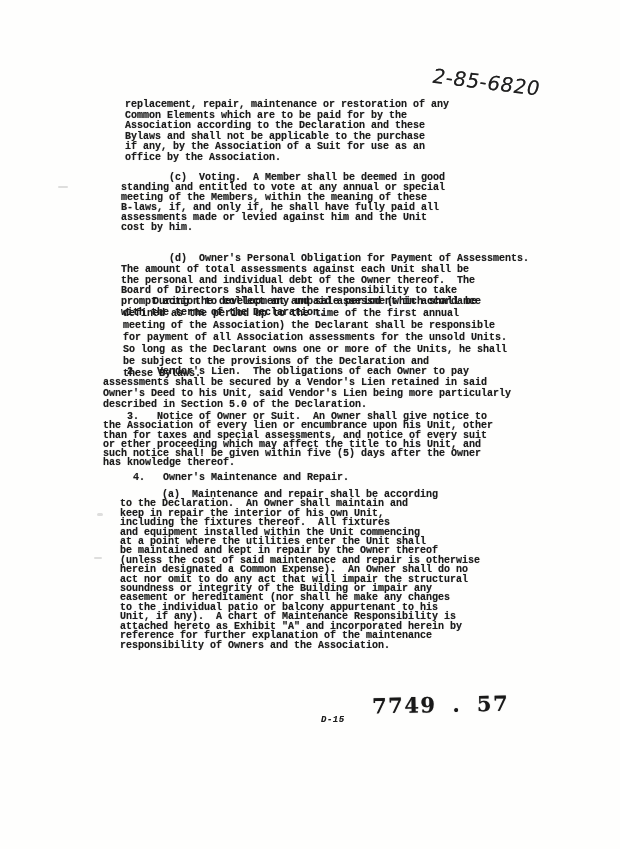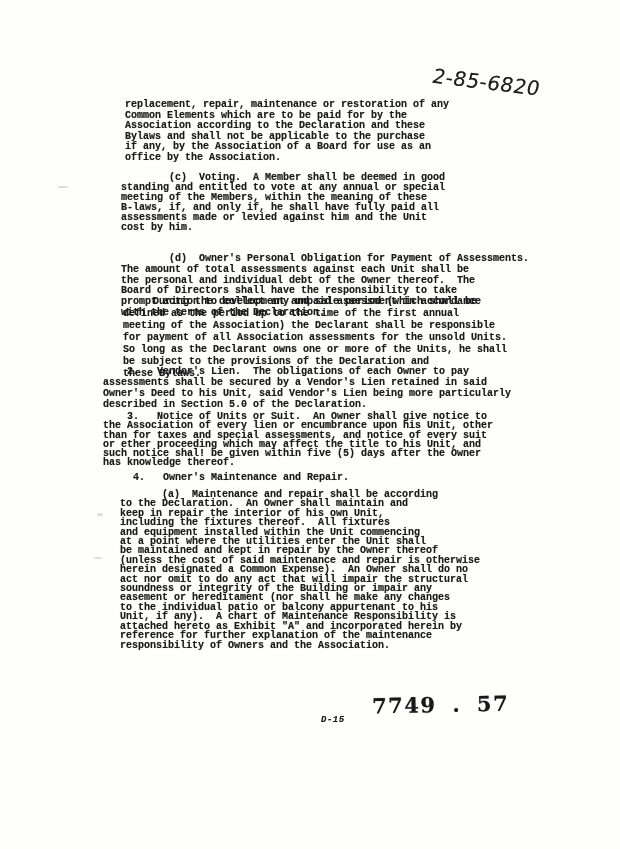--- a/index.html
+++ b/index.html
@@ -74,21 +74,21 @@
 <body>
 
 <div class="page">
 
   <div class="docket">2-85-6820</div>
 
   <div class="tw" id="p-intro">replacement, repair, maintenance or restoration of any
 Common Elements which are to be paid for by the
 Association according to the Declaration and these
 Bylaws and shall not be applicable to the purchase
-if any, by the Association of a Board for use as an
+if any, by the Association of a Suit for use as an
 office by the Association.</div>
 
   <div class="tw" id="p-c"><span>        (c)  </span><span class="u">Voting.</span><span>  A Member shall be deemed in good
 standing and entitled to vote at any annual or special
 meeting of the Members, within the meaning of these
 B-laws, if, and only if, he shall have fully paid all
 assessments made or levied against him and the Unit
 cost by him.</span></div>
 
   <div class="tw" id="p-d"><span>        (d)  </span><span class="u">Owner's Personal Obligation for Payment of Assessments.  </span><span>
@@ -104,21 +104,21 @@
 for payment of all Association assessments for the unsold Units.
 So long as the Declarant owns one or more of the Units, he shall
 be subject to the provisions of the Declaration and
 these Bylaws.</div>
 
   <div class="tw" id="p-s2"><span>    2.   </span><span class="u">Vendor's Lien.</span><span>  The obligations of each Owner to pay
 assessments shall be secured by a Vendor's Lien retained in said
 Owner's Deed to his Unit, said Vendor's Lien being more particularly
 described in Section 5.0 of the Declaration.</span></div>
 
-  <div class="tw" id="p-s3"><span>    3.   </span><span class="u">Notice of Units or Suit.</span><span>  An Owner shall give notice to
+  <div class="tw" id="p-s3"><span>    3.   </span><span class="u">Notice of Owner or Suit.</span><span>  An Owner shall give notice to
 the Association of every lien or encumbrance upon his Unit, other
 than for taxes and special assessments, and notice of every suit
 or ether proceeding which may affect the title to his Unit, and
 such notice shal! be given within five (5) days after the Owner
 has knowledge thereof.</span></div>
 
   <div class="tw" id="p-s4"><span>  4.   </span><span class="u">Owner's Maintenance and Repair.</span></div>
 
   <div class="tw" id="p-a">       (a)  Maintenance and repair shall be according
 to the Declaration.  An Owner shall maintain and

